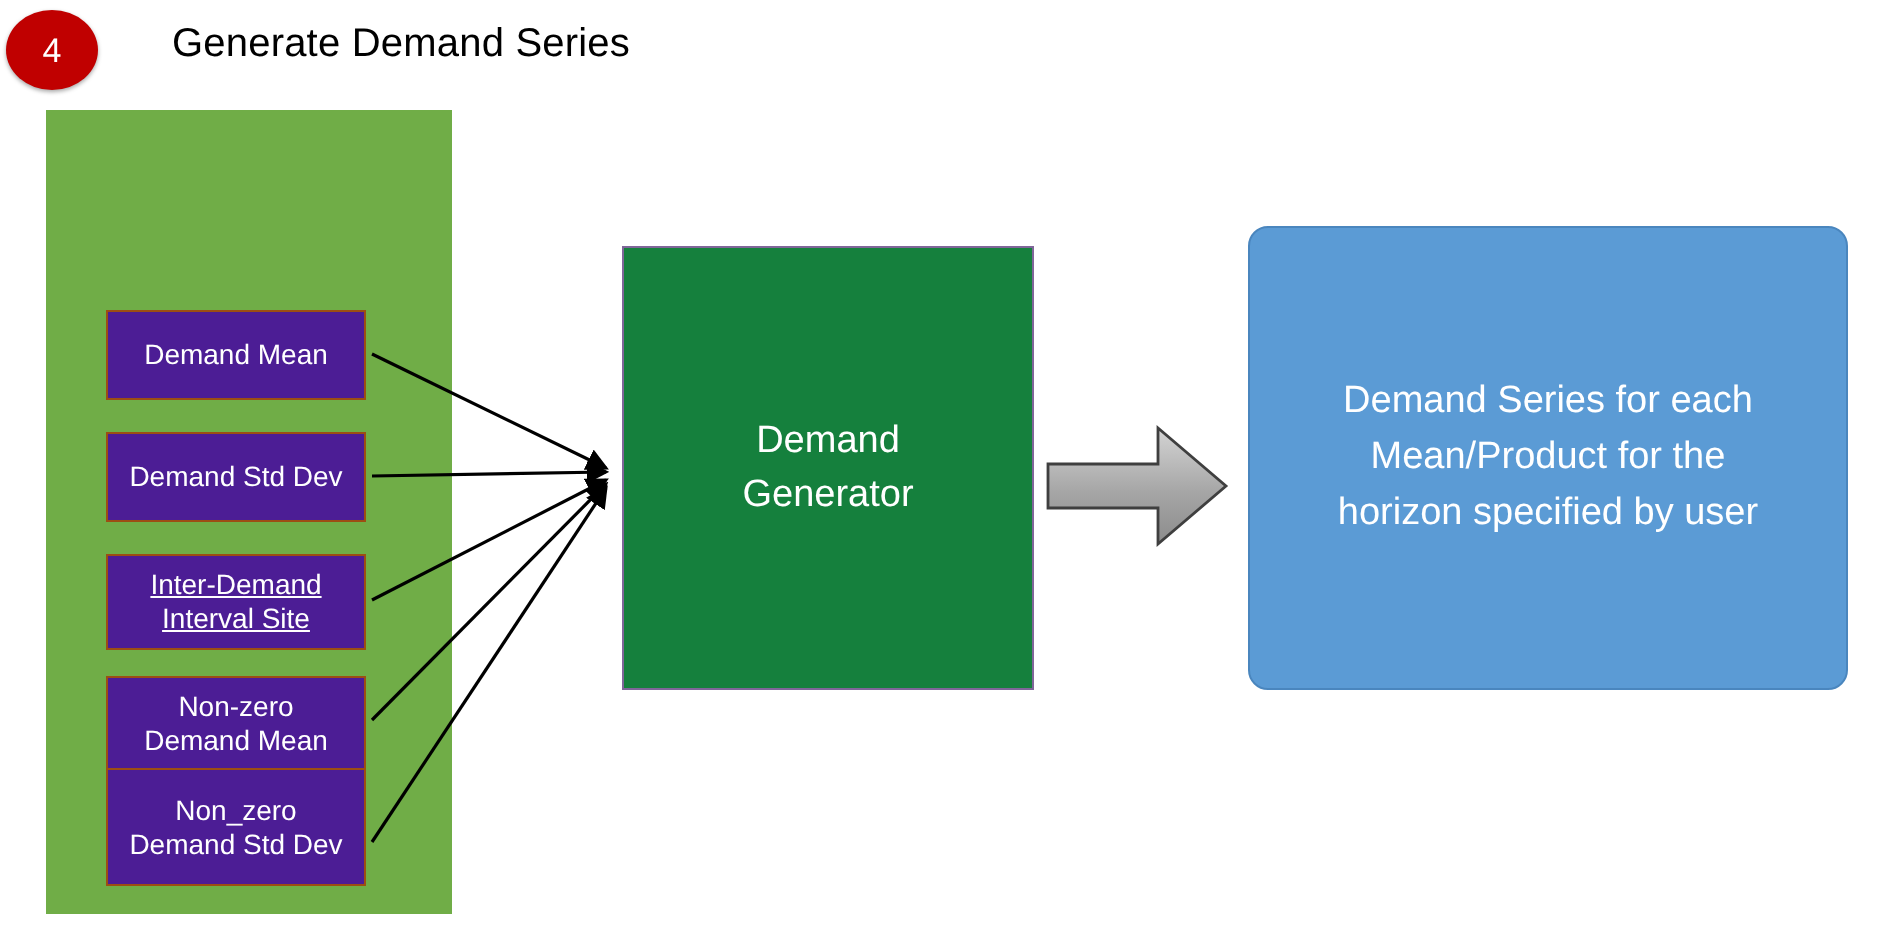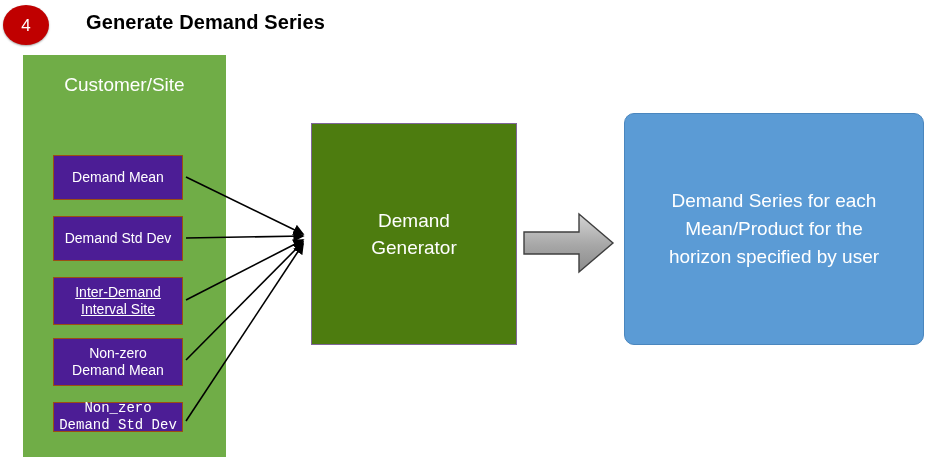--- a/index.html
+++ b/index.html
@@ -41,21 +41,20 @@
 
   
   #page-title {
     position: absolute;
     left: 86px;
     top: 11px;
     font-size: 20px;
     color: #000000;
     white-space: nowrap;
     letter-spacing: 0.1px;
-    font-weight: bold;
   }
 
   
   #profile-group {
     position: absolute;
     left: 23px;
     top: 55px;
     width: 203px;
     height: 402px;
     background: #70AD47;
@@ -86,40 +85,40 @@
     align-items: center;
     justify-content: center;
     text-align: center;
   }
   .attr-box .txt { padding: 0 4px; }
 
   #attr-0 { top: 100px; height: 45px; }
   #attr-1 { top: 161px; height: 45px; }
   #attr-2 { top: 222px; height: 48px; text-decoration: underline; }
   #attr-3 { top: 283px; height: 48px; }
-  #attr-4 { top: 347px; height: 30px; font-family: Liberation Mono, monospace; }
+  #attr-4 { top: 329px; height: 59px; }
 
   
   #connectors {
     position: absolute;
     left: 0;
     top: 0;
     width: 944px;
     height: 470px;
     pointer-events: none;
   }
 
   
   #generator-box {
     position: absolute;
     left: 311px;
     top: 123px;
     width: 206px;
     height: 222px;
-    background: #4d7c0f;
+    background: #15803d;
     border: 1px solid #7F6699;
     box-sizing: border-box;
     display: flex;
     align-items: center;
     justify-content: center;
   }
   #generator-box .txt {
     color: #ffffff;
     font-size: 19px;
     line-height: 27px;
@@ -164,21 +163,20 @@
 <div id="canvas">
 
   <div id="step-badge">
     <span class="num">4</span>
   </div>
 
   <div id="page-title">Generate Demand Series</div>
 
   <div id="profile-group">
     <div id="profile-group-title">
-      <div>Customer/Site</div>
     </div>
 
     <div class="attr-box" id="attr-0">
       <span class="txt">Demand Mean</span>
     </div>
 
     <div class="attr-box" id="attr-1">
       <span class="txt">Demand Std Dev</span>
     </div>
 

